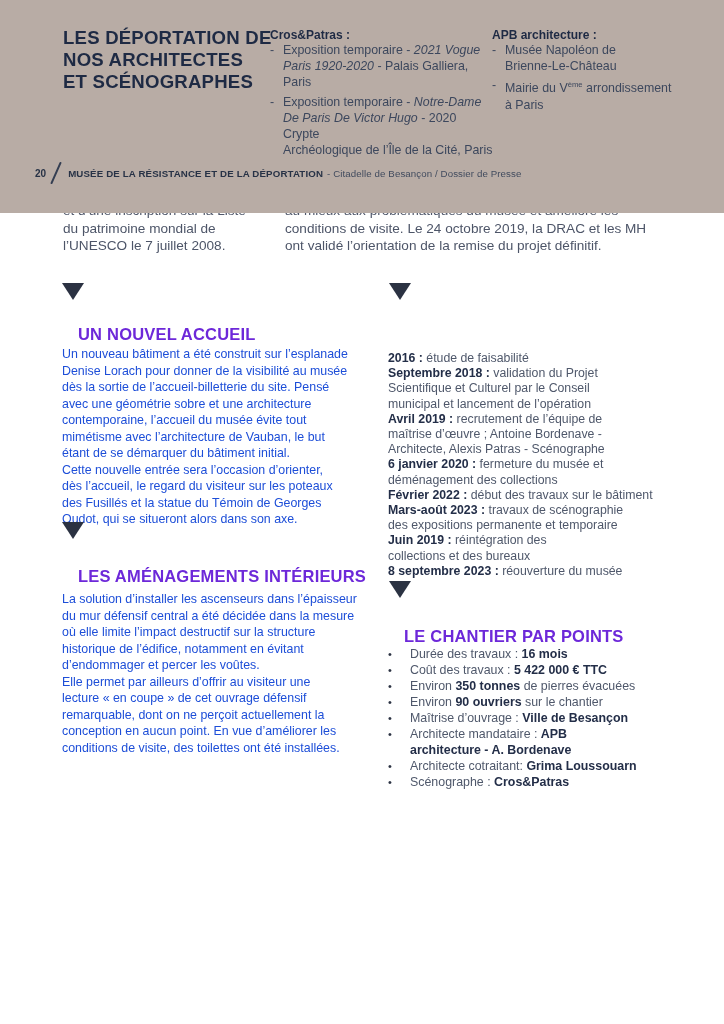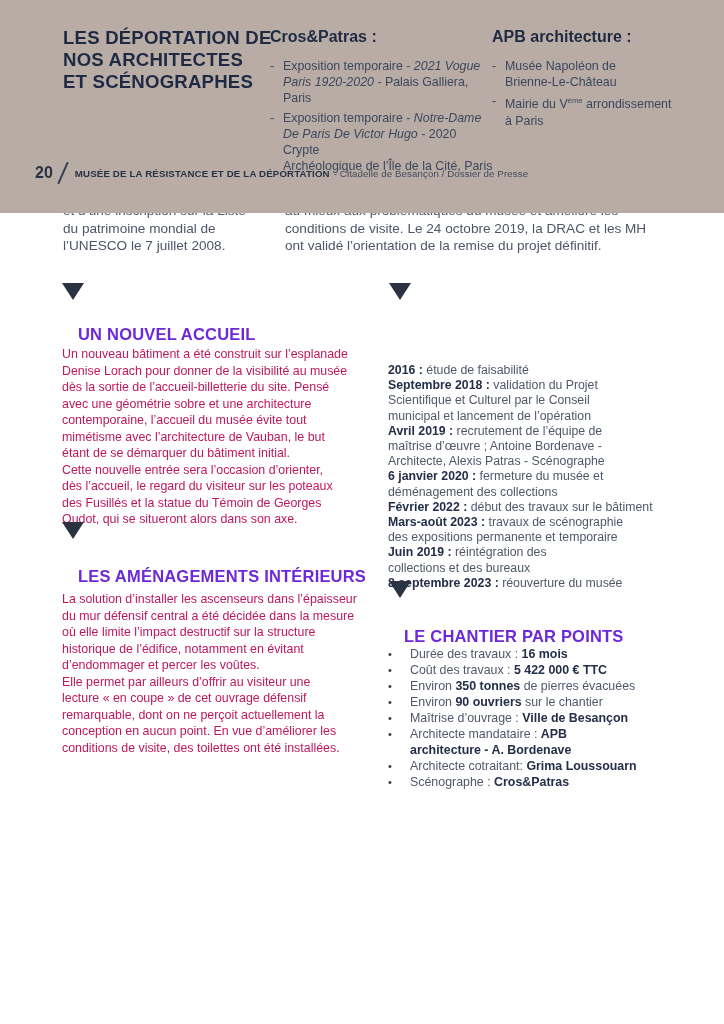--- a/index.html
+++ b/index.html
@@ -2,38 +2,38 @@
 <html><head>
 <meta charset="utf-8">
 <style>
   html,body{margin:0;padding:0;background:#ffffff;}
   body{width:724px;height:1024px;position:relative;font-family:"Liberation Sans",sans-serif;overflow:hidden;}
   .page{position:absolute;inset:0;background:#ffffff;}
   .abs{position:absolute;}
   h1{margin:0;font-size:30px;font-weight:bold;color:#1e2a44;letter-spacing:0.4px;}
   h2{margin:16px;font-size:16.5px;font-weight:bold;color:#6d28d9;letter-spacing:0.2px;}
   .intro{font-size:13.6px;line-height:17.6px;color:#4d5568;white-space:pre-line;margin:0;}
-  .body-text{font-size:12.4px;line-height:16.5px;color:#be185d;white-space:pre-line;margin:0;}
+  .body-text{font-size:12.4px;line-height:16.5px;color:#1d4ed8;white-space:pre-line;margin:0;}
   .tri{width:0;height:0;border-left:11px solid transparent;border-right:11px solid transparent;border-top:17px solid #2b3242;}
   .phases{font-size:12.3px;line-height:15.2px;color:#4f586b;white-space:pre-line;width:305px;}
   .bullets{font-size:12.4px;line-height:16px;color:#4f586b;white-space:pre-line;width:305px;}
   .b{font-weight:bold;color:#232e48;}
   .i{font-style:italic;}
   sup{font-size:0.62em;}
   .li-row{display:flex;align-items:flex-start;}
   .bullets .li-row{margin-bottom:0;}
   .bullets .marker{flex:none;width:22px;font-size:11px;line-height:16px;color:#2b3242;}
   .band{position:absolute;left:0;top:811;width:724px;height:213px;background:#b8aca5;}
   .band-heading{font-size:18.6px;line-height:21.8px;font-weight:bold;color:#1e2a44;white-space:pre-line;letter-spacing:0.2px;}
-  .ref-title{font-size:16px;font-weight:bold;color:#1e2a44;margin-bottom:12px;}
+  .ref-title{font-size:12px;font-weight:bold;color:#1e2a44;margin-bottom:0;}
   .ref-items{font-size:12.4px;line-height:16.2px;color:#3c475d;white-space:pre-line;}
   .ref-items .li-row{margin-bottom:3px;}
   .ref-items .marker{flex:none;width:13px;color:#3c475d;}
   .footer{display:flex;align-items:center;}
-  .page-num{font-size:16px;font-weight:bold;color:#273246;}
+  .page-num{font-size:10px;font-weight:bold;color:#273246;}
   .slash{width:2px;height:24px;background:#343e52;transform:rotate(24deg);margin:0 11px 0 9px;border-radius:1px;}
   .footer-title{font-size:9.7px;font-weight:bold;color:#273246;letter-spacing:0.15px;}
   .footer-sub{font-size:9.7px;color:#414b5e;margin-left:4px;letter-spacing:0.1px;}
 </style>
 </head>
 <body>
 
 <div class="page">
 
   <h1 class="abs" style="left:62px;top:57px;">LA RÉNOVATION</h1>
@@ -76,21 +76,21 @@
 où elle limite l’impact destructif sur la structure
 historique de l’édifice, notamment en évitant
 d’endommager et percer les voûtes.
 Elle permet par ailleurs d’offrir au visiteur une
 lecture « en coupe » de cet ouvrage défensif
 remarquable, dont on ne perçoit actuellement la
 conception en aucun point. En vue d’améliorer les
 conditions de visite, des toilettes ont été installées.</p>
 
   <div class="tri abs" style="left:389px;top:283px;"></div>
-  <div class="phases abs" style="left:388px;top:363px;"><div class="li-row"><span class="li-body"><span class="b">2016 :</span><span> étude de faisabilité</span></span></div><div class="li-row"><span class="li-body"><span class="b">Septembre 2018 :</span><span> validation du Projet
+  <div class="phases abs" style="left:388px;top:351px;"><div class="li-row"><span class="li-body"><span class="b">2016 :</span><span> étude de faisabilité</span></span></div><div class="li-row"><span class="li-body"><span class="b">Septembre 2018 :</span><span> validation du Projet
 Scientifique et Culturel par le Conseil
 municipal et lancement de l’opération</span></span></div><div class="li-row"><span class="li-body"><span class="b">Avril 2019 :</span><span> recrutement de l’équipe de
 maîtrise d’œuvre ; Antoine Bordenave -
 Architecte, Alexis Patras - Scénographe</span></span></div><div class="li-row"><span class="li-body"><span class="b">6 janvier 2020 :</span><span> fermeture du musée et
 déménagement des collections</span></span></div><div class="li-row"><span class="li-body"><span class="b">Février 2022 :</span><span> début des travaux sur le bâtiment</span></span></div><div class="li-row"><span class="li-body"><span class="b">Mars-août 2023 :</span><span> travaux de scénographie
 des expositions permanente et temporaire</span></span></div><div class="li-row"><span class="li-body"><span class="b">Juin 2019 :</span><span> réintégration des
 collections et des bureaux</span></span></div><div class="li-row"><span class="li-body"><span class="b">8 septembre 2023 :</span><span> réouverture du musée</span></span></div></div>
 
   <div class="tri abs" style="left:389px;top:581px;"></div>
   <h2 class="abs" style="left:388px;top:611px;">LE CHANTIER PAR POINTS</h2>

